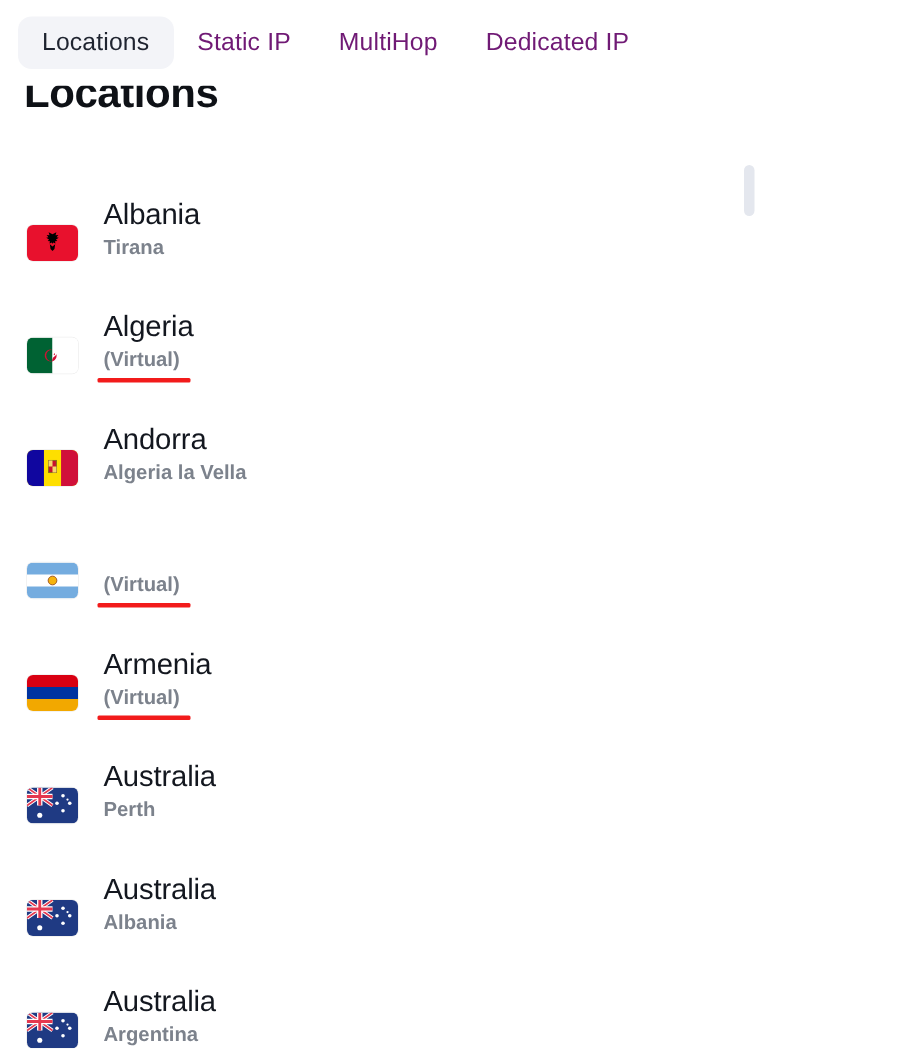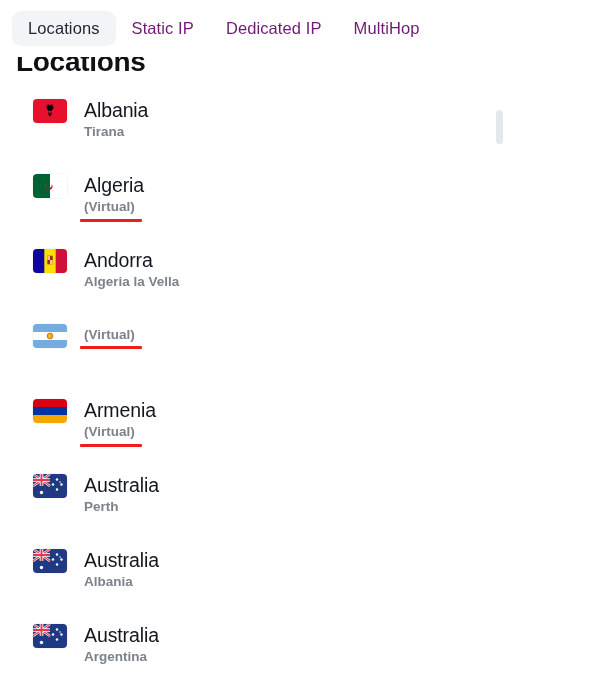--- a/index.html
+++ b/index.html
@@ -67,25 +67,24 @@
     letter-spacing: -0.3px;
     line-height: 1.1;
   }
 
   
   .list { margin-top: 21px; }
 
   .row {
     position: relative;
     display: flex;
-    align-items: flex-start;
+    align-items: flex-end;
     height: 75px;
     padding: 0 18px 0 18px;
     cursor: pointer;
-    margin-left: 15px;
   }
 
   .flag {
     width: 34px;
     height: 24px;
     border-radius: 4px;
     flex: 0 0 34px;
     position: relative;
     overflow: hidden;
     box-shadow: 0 0 0 0.5px rgba(0,0,0,0.07);
@@ -146,22 +145,22 @@
   }
 </style>
 </head>
 <body>
 
 <div id="app">
 
   <div class="tabbar" id="tabbar">
       <div class="tab active">Locations</div>
       <div class="tab">Static IP</div>
+      <div class="tab">MultiHop</div>
       <div class="tab">Dedicated IP</div>
-      <div class="tab">MultiHop</div>
     </div>
 
   <div class="scrollwrap">
     <div class="inner">
       <h1 class="page-title">Locations</h1>
       <div class="list" id="list">
           <div class="row">
             <span class="flag"><svg width="34" height="24" viewBox="0 0 34 24" xmlns="http://www.w3.org/2000/svg">
                 <rect width="34" height="24" fill="#e8112d"></rect>
                 <g fill="#000">

